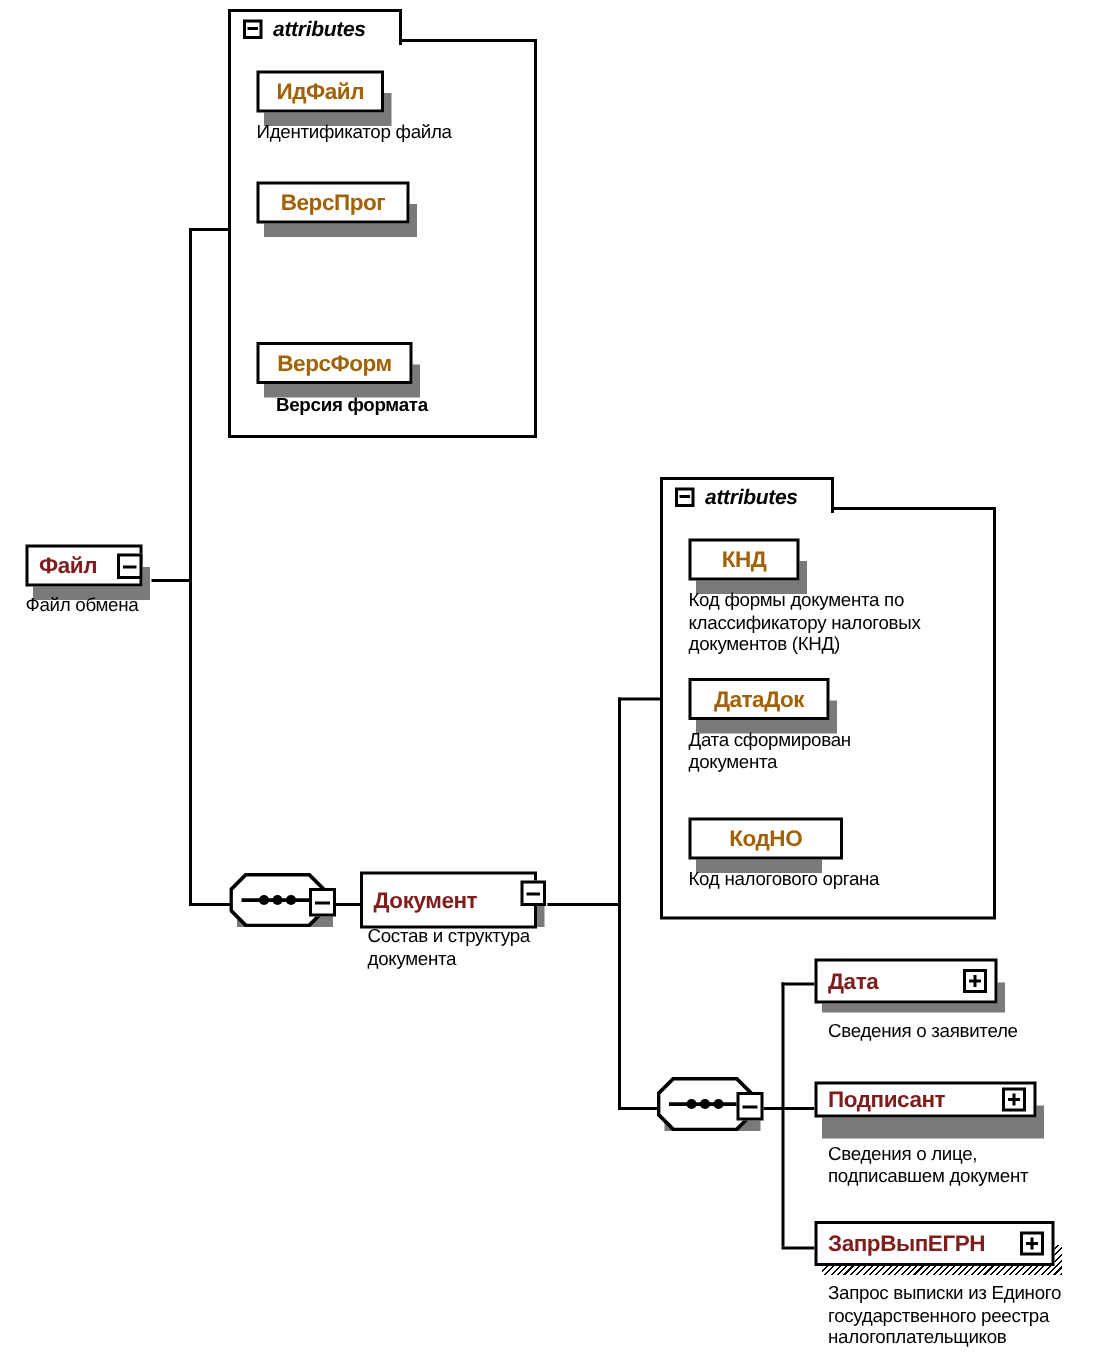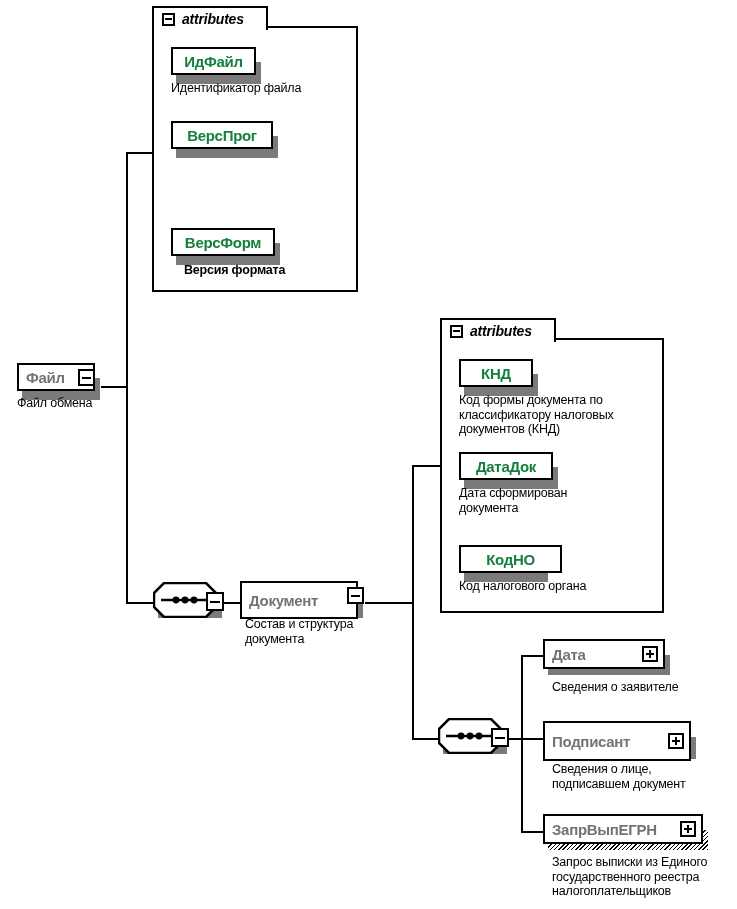--- a/index.html
+++ b/index.html
@@ -21,29 +21,29 @@
 
   
   .pm{display:inline-block;width:13px;height:13px;border:2px solid #000;background:#fff;
       position:relative;box-sizing:border-box;flex:0 0 auto;}
   .pm::before{content:"";position:absolute;left:1px;right:1px;top:50%;height:2px;
       margin-top:-1px;background:#000;}
 
   
   .node{position:absolute;border:2px solid #000;background:#fff;box-sizing:border-box;
         display:flex;align-items:center;z-index:5;}
-  .node .nm{font-weight:bold;font-size:15px;color:#737373;white-space:nowrap;padding:0 7px;
+  .node .nm{font-weight:bold;font-size:15px;color:#7f1d1d;white-space:nowrap;padding:0 7px;
         letter-spacing:-0.3px;}
   .shadow{position:absolute;background:#7a7a7a;z-index:2;}
   .shadow.hatch{background:repeating-linear-gradient(135deg,#000 0 1px,#fff 1px 3px);}
 
   
   .anode{position:absolute;border:2px solid #000;background:#fff;box-sizing:border-box;
          display:flex;align-items:center;justify-content:center;z-index:5;}
-  .anode .nm{font-weight:bold;font-size:15px;color:#15803d;white-space:nowrap;letter-spacing:-0.3px;}
+  .anode .nm{font-weight:bold;font-size:15px;color:#a16207;white-space:nowrap;letter-spacing:-0.3px;}
 
   
   .cap{position:absolute;font-size:12.5px;color:#000;line-height:14.5px;z-index:6;
        letter-spacing:-0.2px;white-space:pre-line;}
 
   
   .edgepm{position:absolute;width:17px;height:17px;border:2px solid #000;background:#fff;
           box-sizing:border-box;z-index:7;}
   .edgepm::before{content:"";position:absolute;left:2px;right:2px;top:50%;height:2px;
           margin-top:-1px;background:#000;}
@@ -178,21 +178,21 @@
   <div class="edgepm" style="left:491px;top:728px;width:18px;height:19px;"></div>
 
   <div class="shadow" style="left:548px;top:655px;width:122px;height:20px;"></div>
   <div class="node" style="left:543px;top:639px;width:122px;height:30px;">
     <span class="nm">Дата</span>
     <span class="innerpm"></span>
   </div>
   <div class="cap" style="left:552px;top:680px;width:190px;">Сведения о заявителе</div>
 
   <div class="shadow" style="left:548px;top:737px;width:148px;height:22px;"></div>
-  <div class="node" style="left:543px;top:721px;width:148px;height:40px;">
+  <div class="node" style="left:543px;top:721px;width:148px;height:24px;">
     <span class="nm">Подписант</span>
     <span class="innerpm"></span>
   </div>
   <div class="cap" style="left:552px;top:762px;width:190px;">Сведения о лице,
 подписавшем документ</div>
 
   <div class="shadow hatch" style="left:548px;top:830px;width:160px;height:20px;"></div>
   <div class="node" style="left:543px;top:814px;width:160px;height:30px;">
     <span class="nm">ЗапрВыпЕГРН</span>
     <span class="innerpm"></span>

